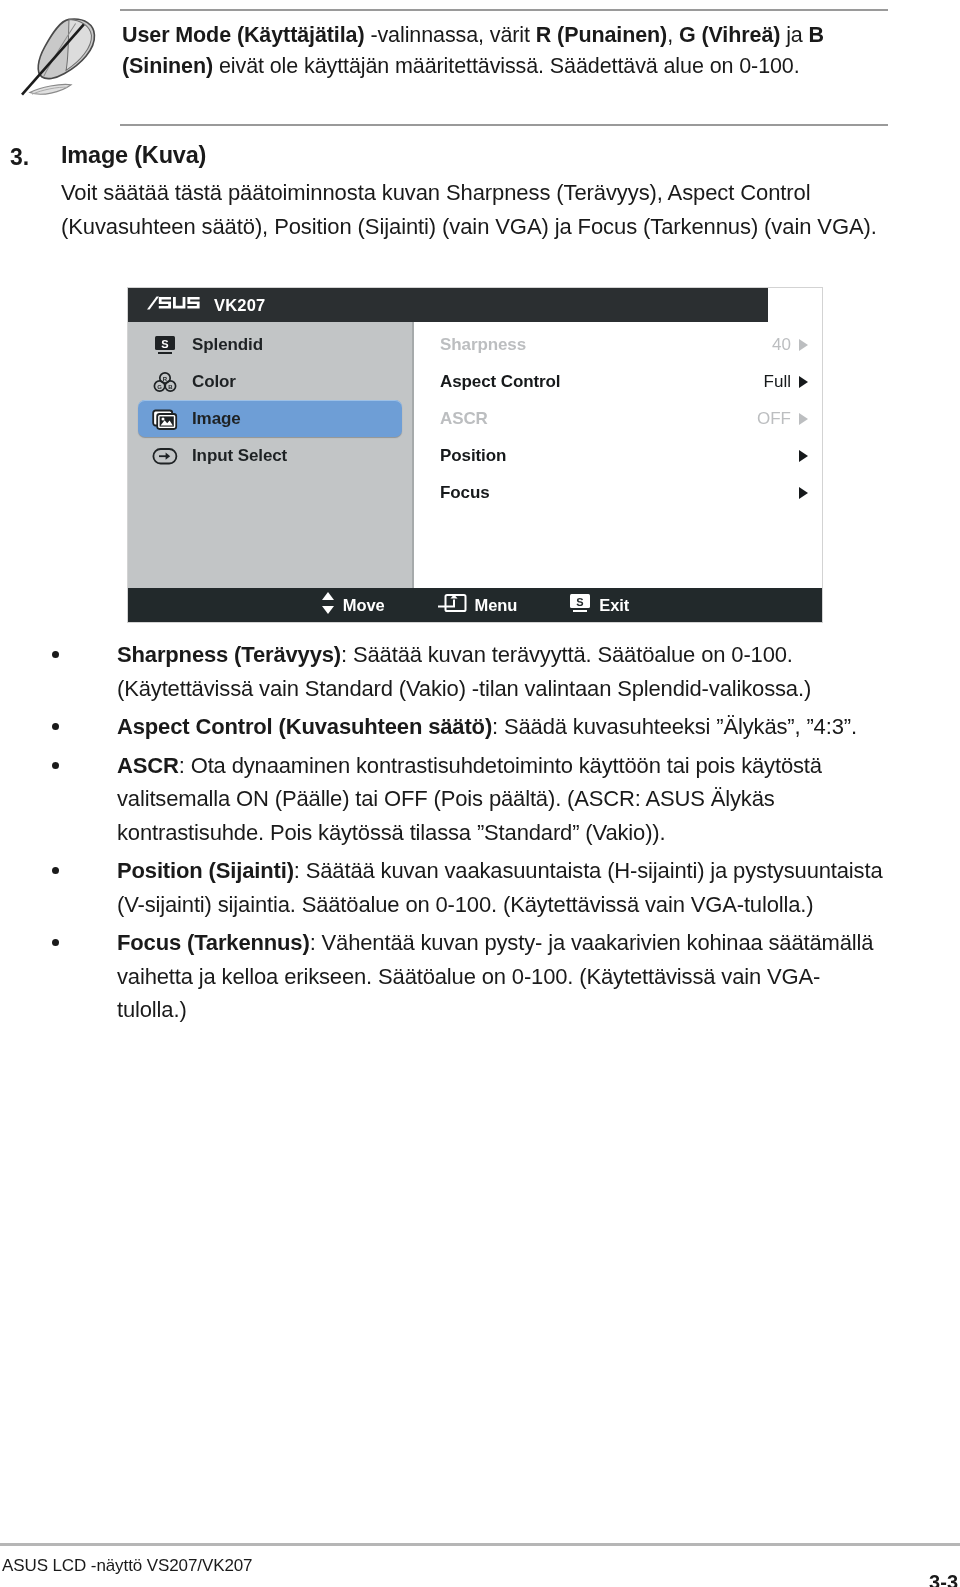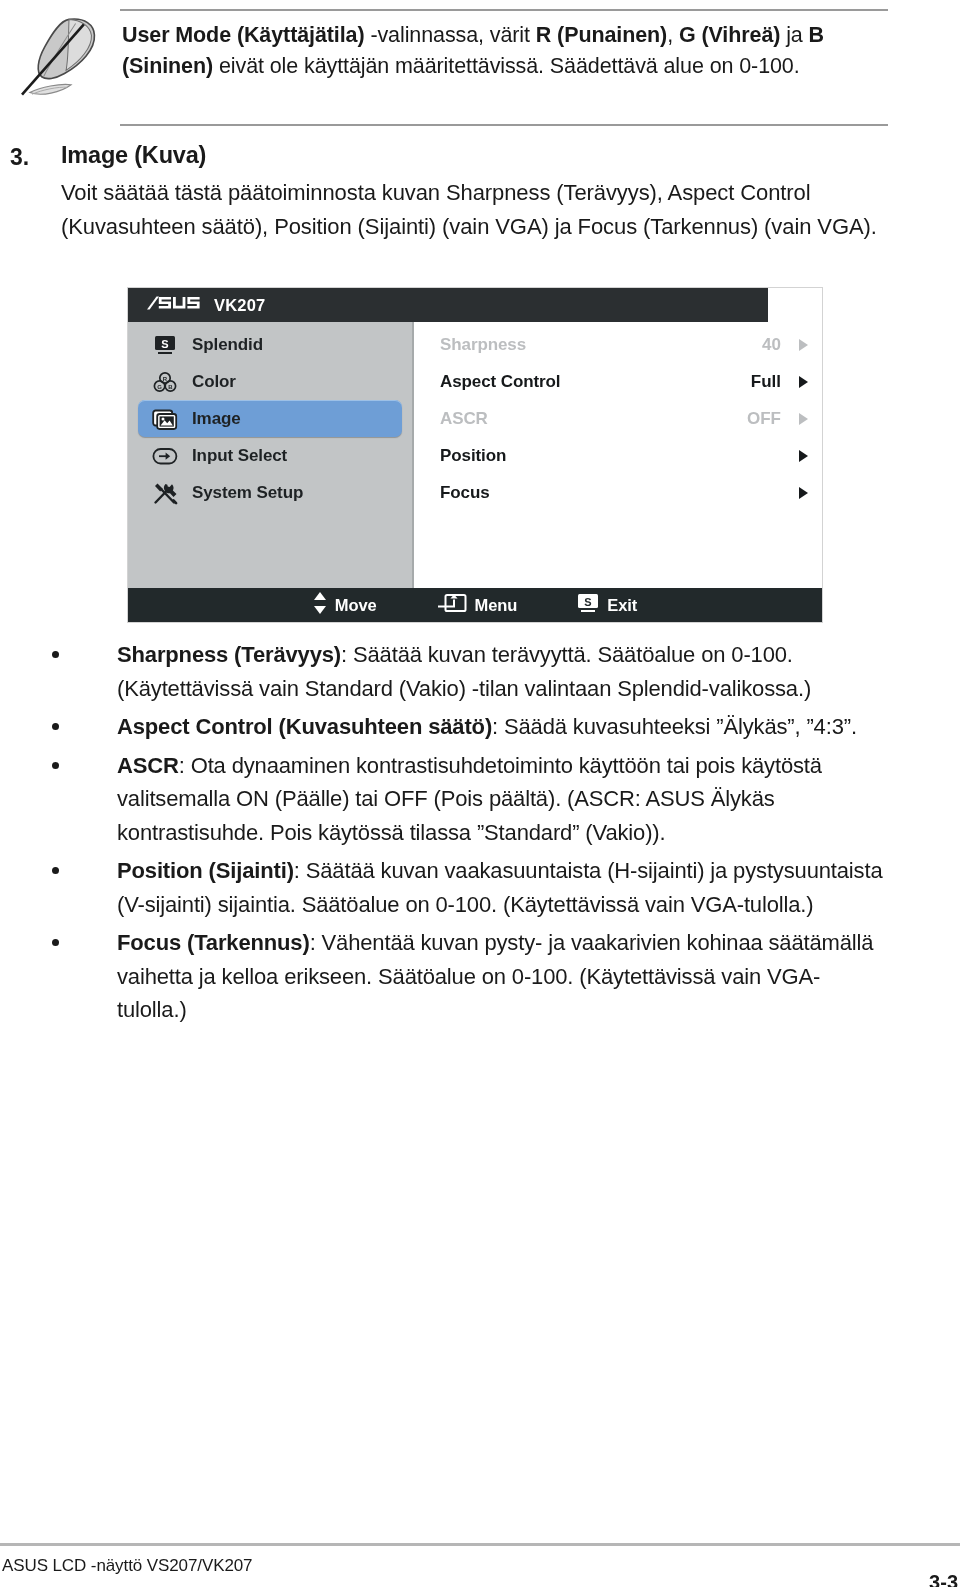--- a/index.html
+++ b/index.html
@@ -179,43 +179,42 @@
   .osd-row:first-child { margin-top: 4px; justify-content: space-between; }
   .osd-row-label {
     font-size: 17px;
     font-weight: bold;
     letter-spacing: -0.1px;
     color: #16191b;
     flex: 1;
   }
   .osd-row-value {
     font-size: 17px;
-    font-weight: bold;
+    font-weight: normal;
     color: #16191b;
-    margin-right: 18px;
+    margin-right: 8px;
   }
   .osd-row.dim .osd-row-label,
   .osd-row.dim .osd-row-value { color: #bcbec0; }
   .osd-arrow {
     width: 0; height: 0;
     border-left: 9px solid #16191b;
     border-top: 6px solid transparent;
     border-bottom: 6px solid transparent;
   }
   .osd-row.dim .osd-arrow { border-left-color: #bcbec0; }
   #osd-footer {
     position: absolute;
     left: 0; top: 300px;
     width: 694px;
     height: 34px;
     background: #22292b;
     display: flex;
     align-items: center;
     justify-content: center;
-    gap: 8px;
   }
   .osd-hint {
     display: flex;
     align-items: center;
     margin: 0 26px;
   }
   .osd-hint-label {
     color: #ffffff;
     font-size: 16.5px;
     font-weight: bold;
@@ -371,32 +370,20 @@
         <span class="osd-icon">
           <svg width="26" height="22" viewBox="0 0 26 22">
             <rect x="1.4" y="4" width="23" height="14.5" rx="7.2" fill="none" stroke="#1e2224" stroke-width="1.8"></rect>
             <path d="M7 11.2 L15.6 11.2" stroke="#1e2224" stroke-width="1.8"></path>
             <path d="M13.6 7.6 L18.2 11.2 L13.6 14.8 Z" fill="#1e2224"></path>
           </svg>
         </span>
         <span class="osd-menu-label">Input Select</span>
       </div>
 
-      <div class="osd-menu-item">
-        <span class="osd-icon">
-          <svg width="26" height="24" viewBox="0 0 26 24">
-            <path d="M3.5 21.5 L16 8.5" stroke="#1e2224" stroke-width="2.4" stroke-linecap="round"></path>
-            <path d="M22 21.5 L9.5 8.5" stroke="#1e2224" stroke-width="2.4" stroke-linecap="round"></path>
-            <path d="M13.5 3 a5.5 5.5 0 0 0 4.5 9.3 l3.5 3.6 3-3 -3.6-3.4 A5.5 5.5 0 0 0 20 3.3 l-2.4 2.6 -1.9-0.3 -0.3-1.9 Z" fill="#1e2224"></path>
-            <path d="M5.5 2.5 L10.8 7.8 L8.2 10.4 L3 5.1 Z" fill="#1e2224"></path>
-            <path d="M21.5 19.5 l2.6 2.6" stroke="#1e2224" stroke-width="2.6" stroke-linecap="round"></path>
-          </svg>
-        </span>
-        <span class="osd-menu-label">System Setup</span>
-      </div>
 
     </div>
 
     <div id="osd-pane">
 
       <div class="osd-row dim">
         <span class="osd-row-label">Sharpness</span>
         <span class="osd-row-value">40</span>
         <span class="osd-arrow"></span>
       </div>

